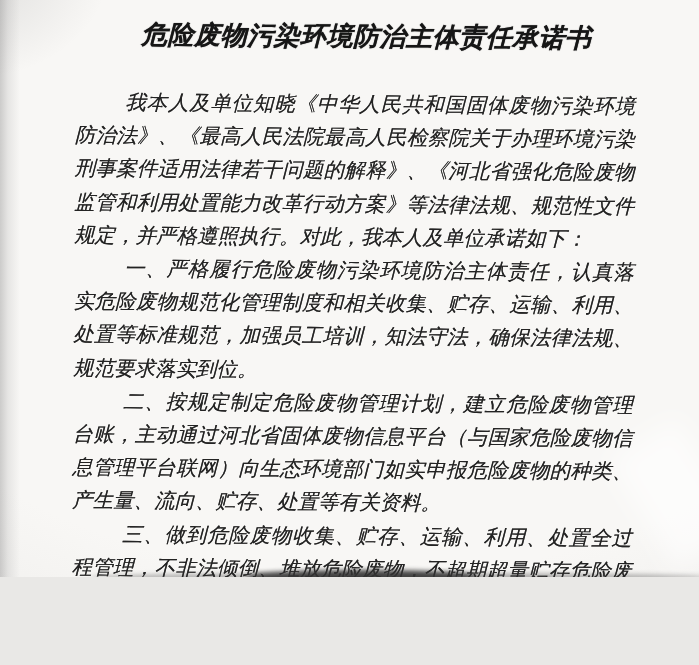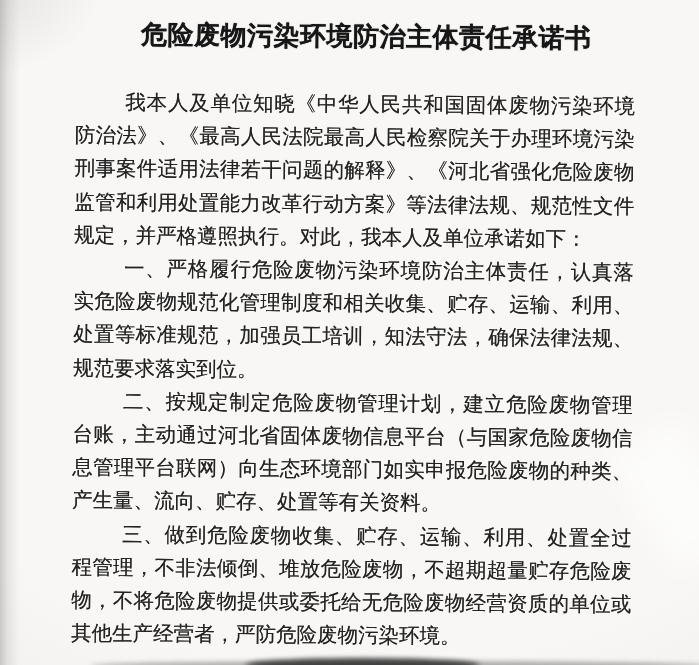--- a/index.html
+++ b/index.html
@@ -3,30 +3,31 @@
 <meta charset="utf-8">
 <style>
   html, body {
     margin: 0;
     padding: 0;
     background: #e9e8e6;
   }
   .page {
     position: relative;
     width: 699px;
-    height: 665px;
+    height: 577px;
     overflow: hidden;
     background:
       radial-gradient(ellipse 130% 100% at 52% 42%,
         var(--paper, #f8f7f5) 0%,
         var(--paper, #f8f7f5) 58%,
         #efeeec 82%,
         #e9e8e6 100%);
     font-family: "Liberation Serif", "DejaVu Serif", serif;
     color: var(--text, #1f1f1f);
+    font-style: italic;
   }
   
   .edge-left {
     position: absolute;
     left: 0; top: 0; bottom: 0;
     width: 20px;
     background: linear-gradient(to right,
       rgba(90,90,92,0.28) 0%,
       rgba(120,120,122,0.14) 40%,
       rgba(150,150,150,0.0) 100%);

